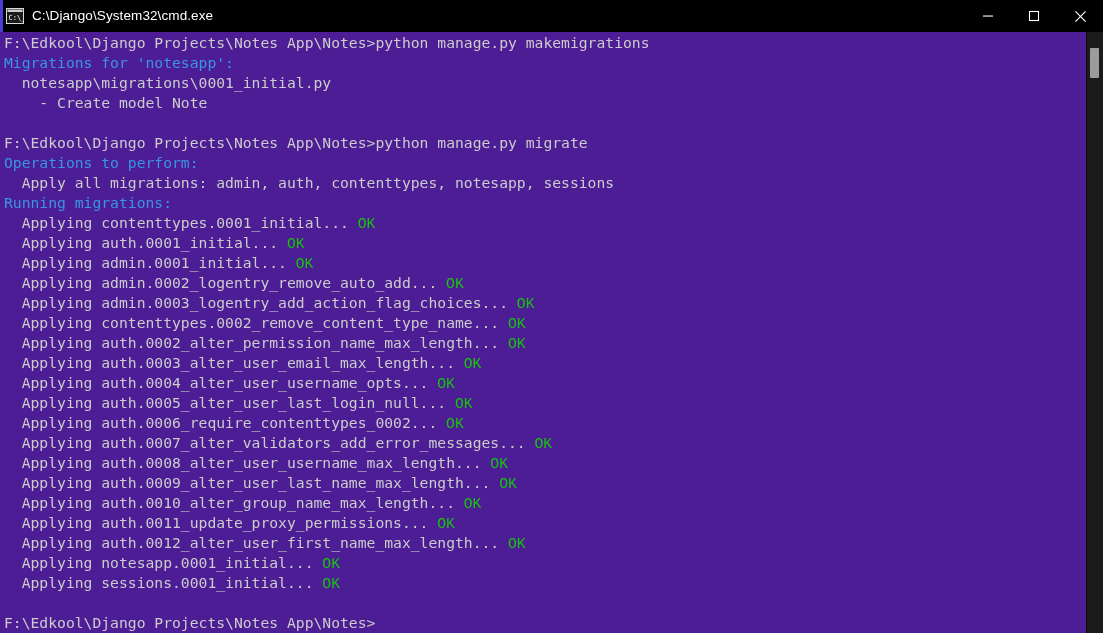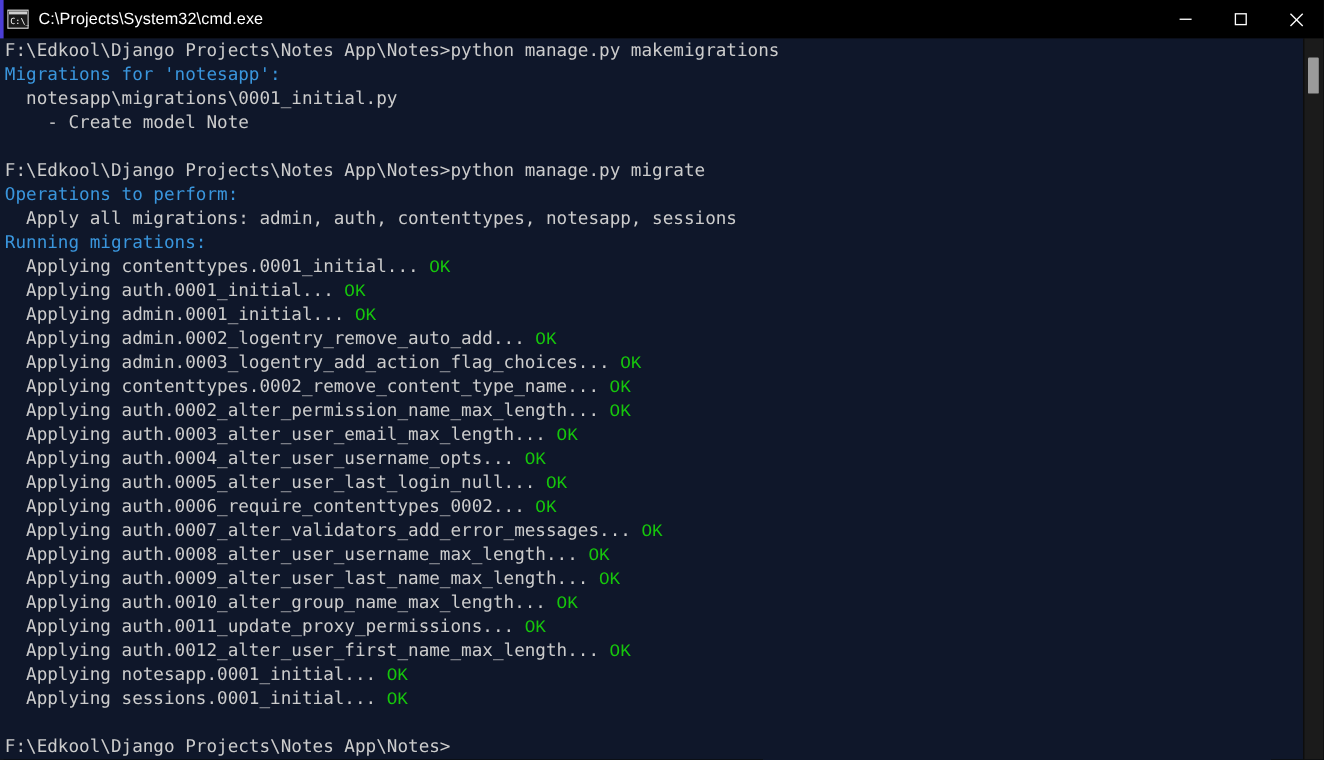--- a/index.html
+++ b/index.html
@@ -93,21 +93,21 @@
     background: #2b2b2b;
   }
 
   
   #terminal {
     position: absolute;
     left: 0;
     top: 32px;
     width: 1086px;
     height: 601px;
-    background: #0f172a;
+    background: #4c1d95;
     overflow: hidden;
   }
 
   #console-text {
     position: absolute;
     left: 4px;
     top: 1px;
     font-family: "DejaVu Sans Mono", monospace;
     font-size: 14.7px;
     line-height: 20px;
@@ -157,21 +157,21 @@
 
   <div id="titlebar">
     <div id="title-left">
       <span class="cmd-icon">
         <svg class="cmd-icon" viewBox="0 0 18 18" xmlns="http://www.w3.org/2000/svg">
           <rect x="0.5" y="1.5" width="17" height="15" fill="#1a1a1a" stroke="#d8d8d8" stroke-width="1"></rect>
           <rect x="1.5" y="2.5" width="15" height="2.5" fill="#cfcfcf"></rect>
           <text x="2.6" y="13.2" font-family="DejaVu Sans Mono, monospace" font-size="7" fill="#ffffff">C:\_</text>
         </svg>
       </span>
-      <span id="title-text">C:\Projects\System32\cmd.exe</span>
+      <span id="title-text">C:\Django\System32\cmd.exe</span>
     </div>
     <div id="window-buttons">
       <div class="winbtn">
         <svg width="12" height="12" viewBox="0 0 12 12" xmlns="http://www.w3.org/2000/svg">
           <rect x="1" y="5.5" width="10" height="1.1" fill="#ffffff"></rect>
         </svg>
       </div>
       <div class="winbtn">
         <svg width="12" height="12" viewBox="0 0 12 12" xmlns="http://www.w3.org/2000/svg">
           <rect x="1.5" y="1.5" width="9" height="9" fill="none" stroke="#ffffff" stroke-width="1.1"></rect>

